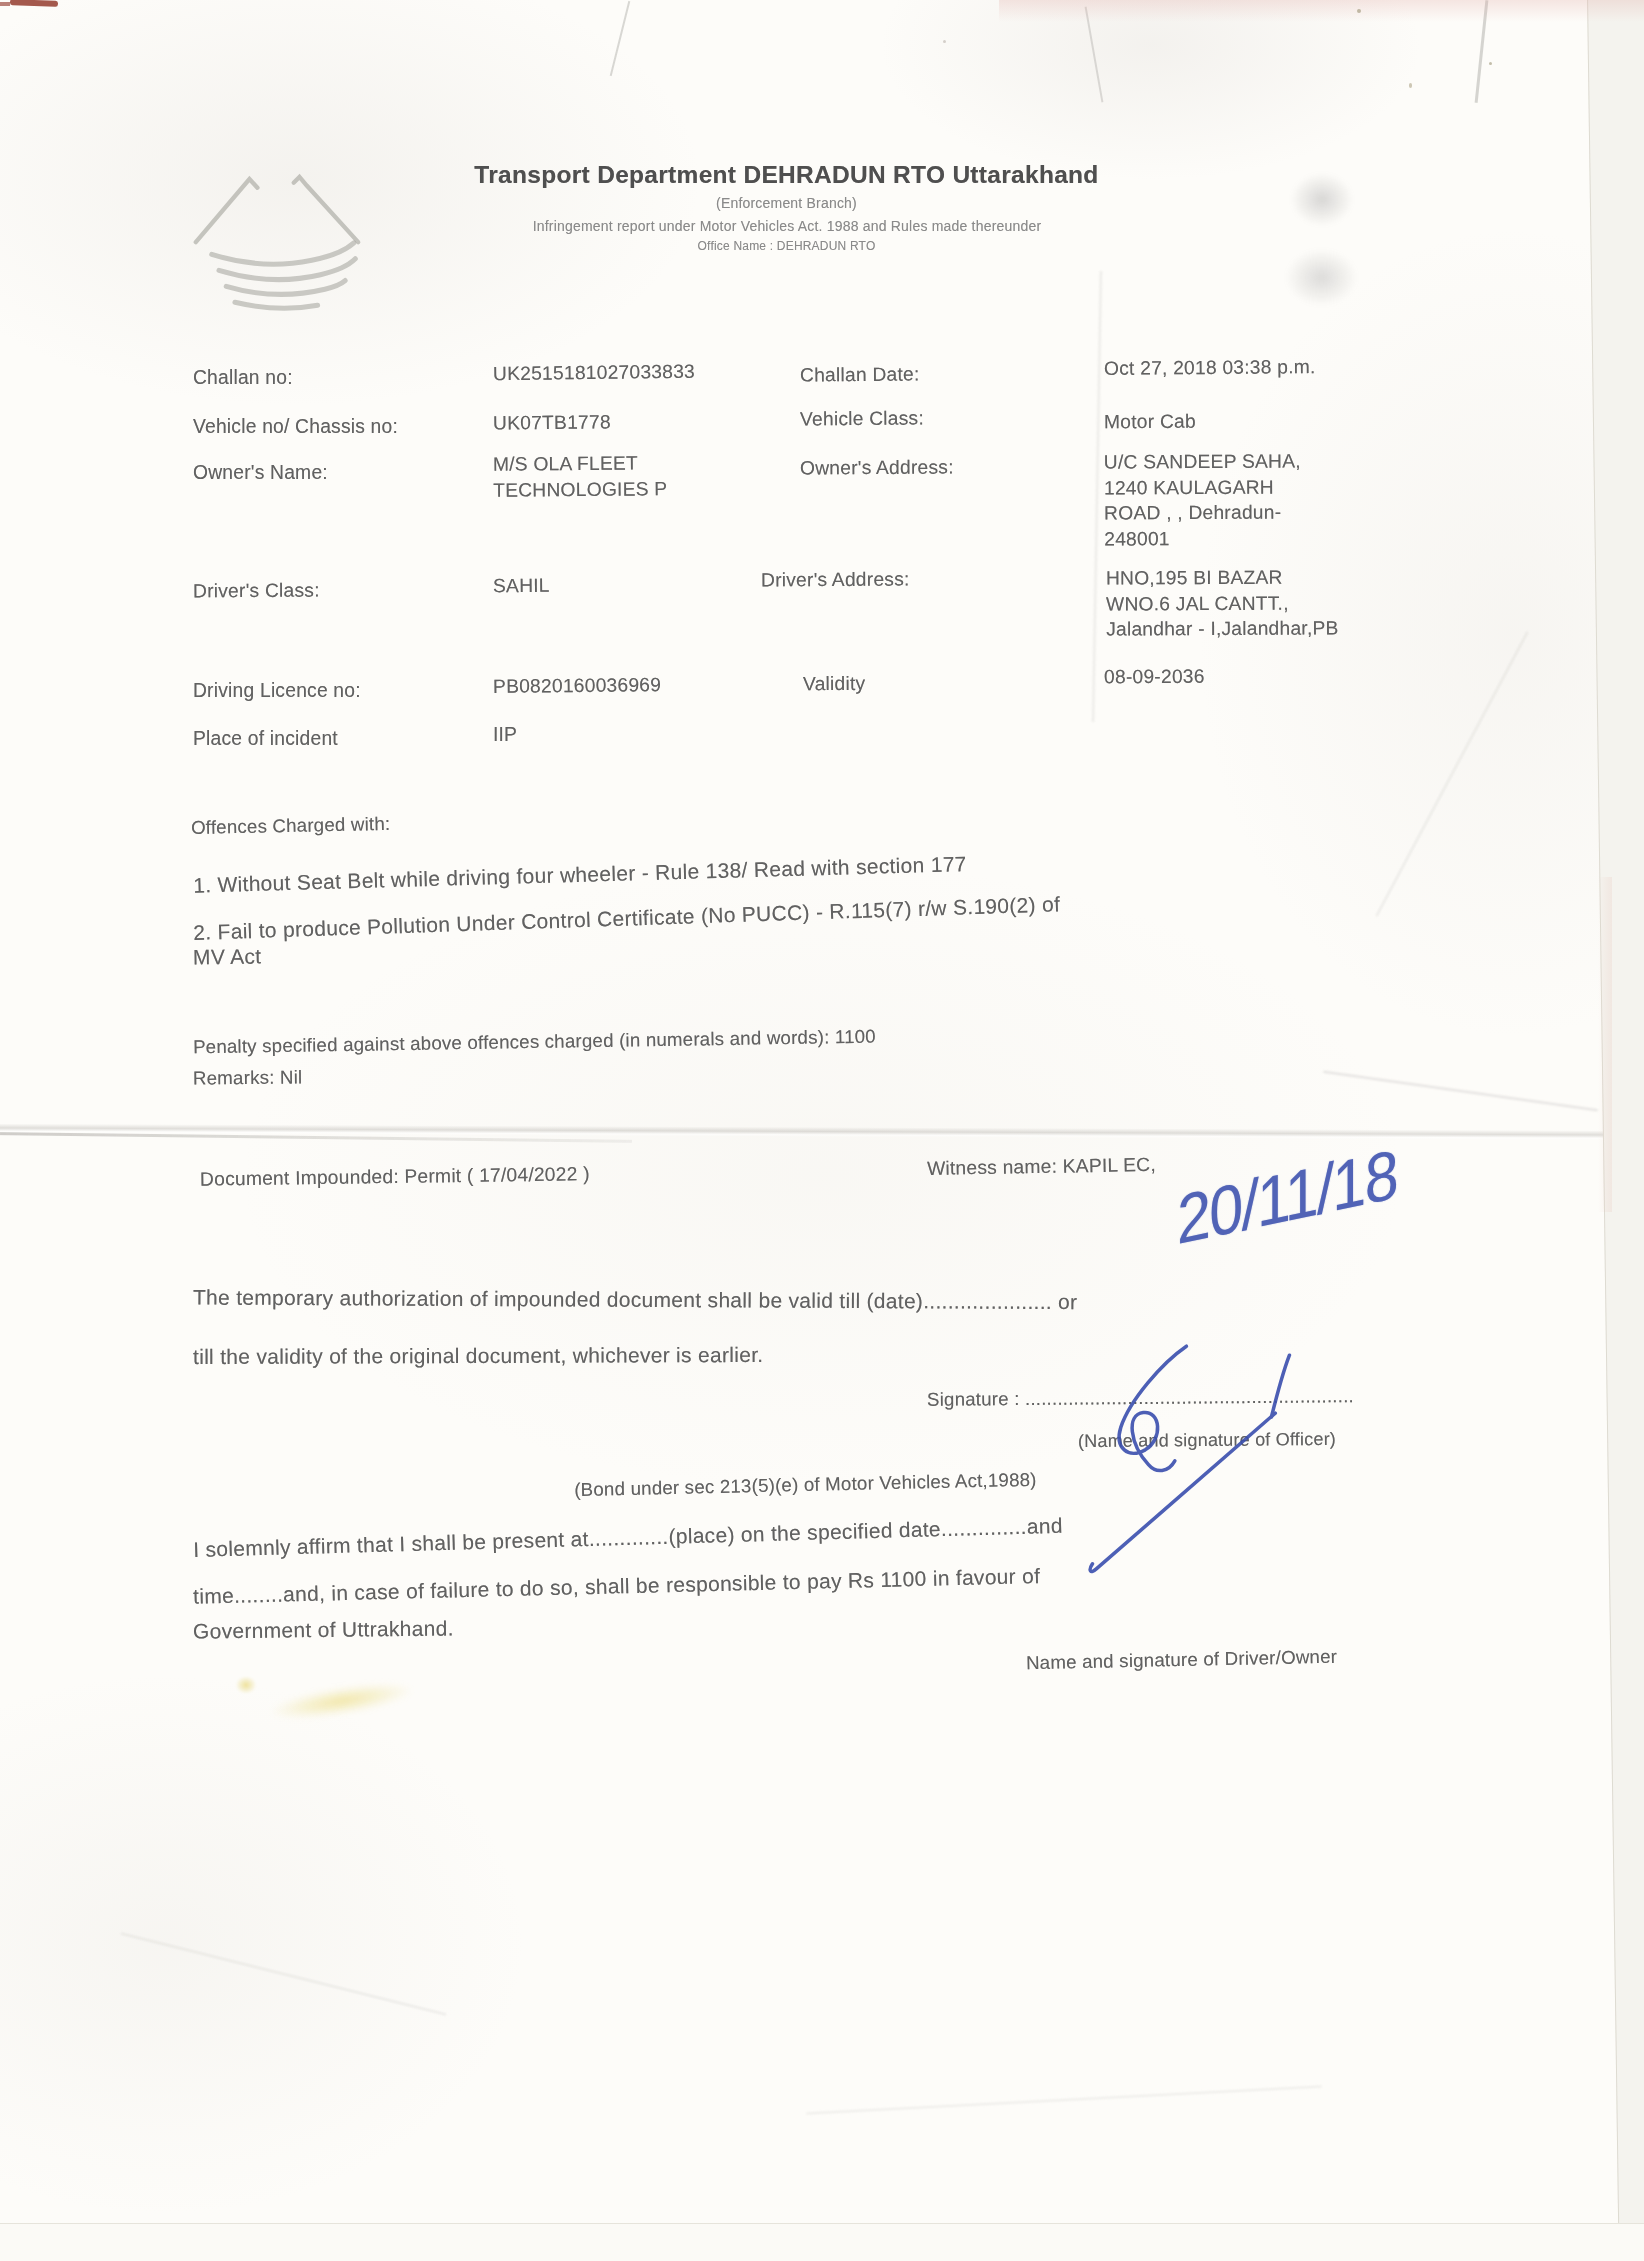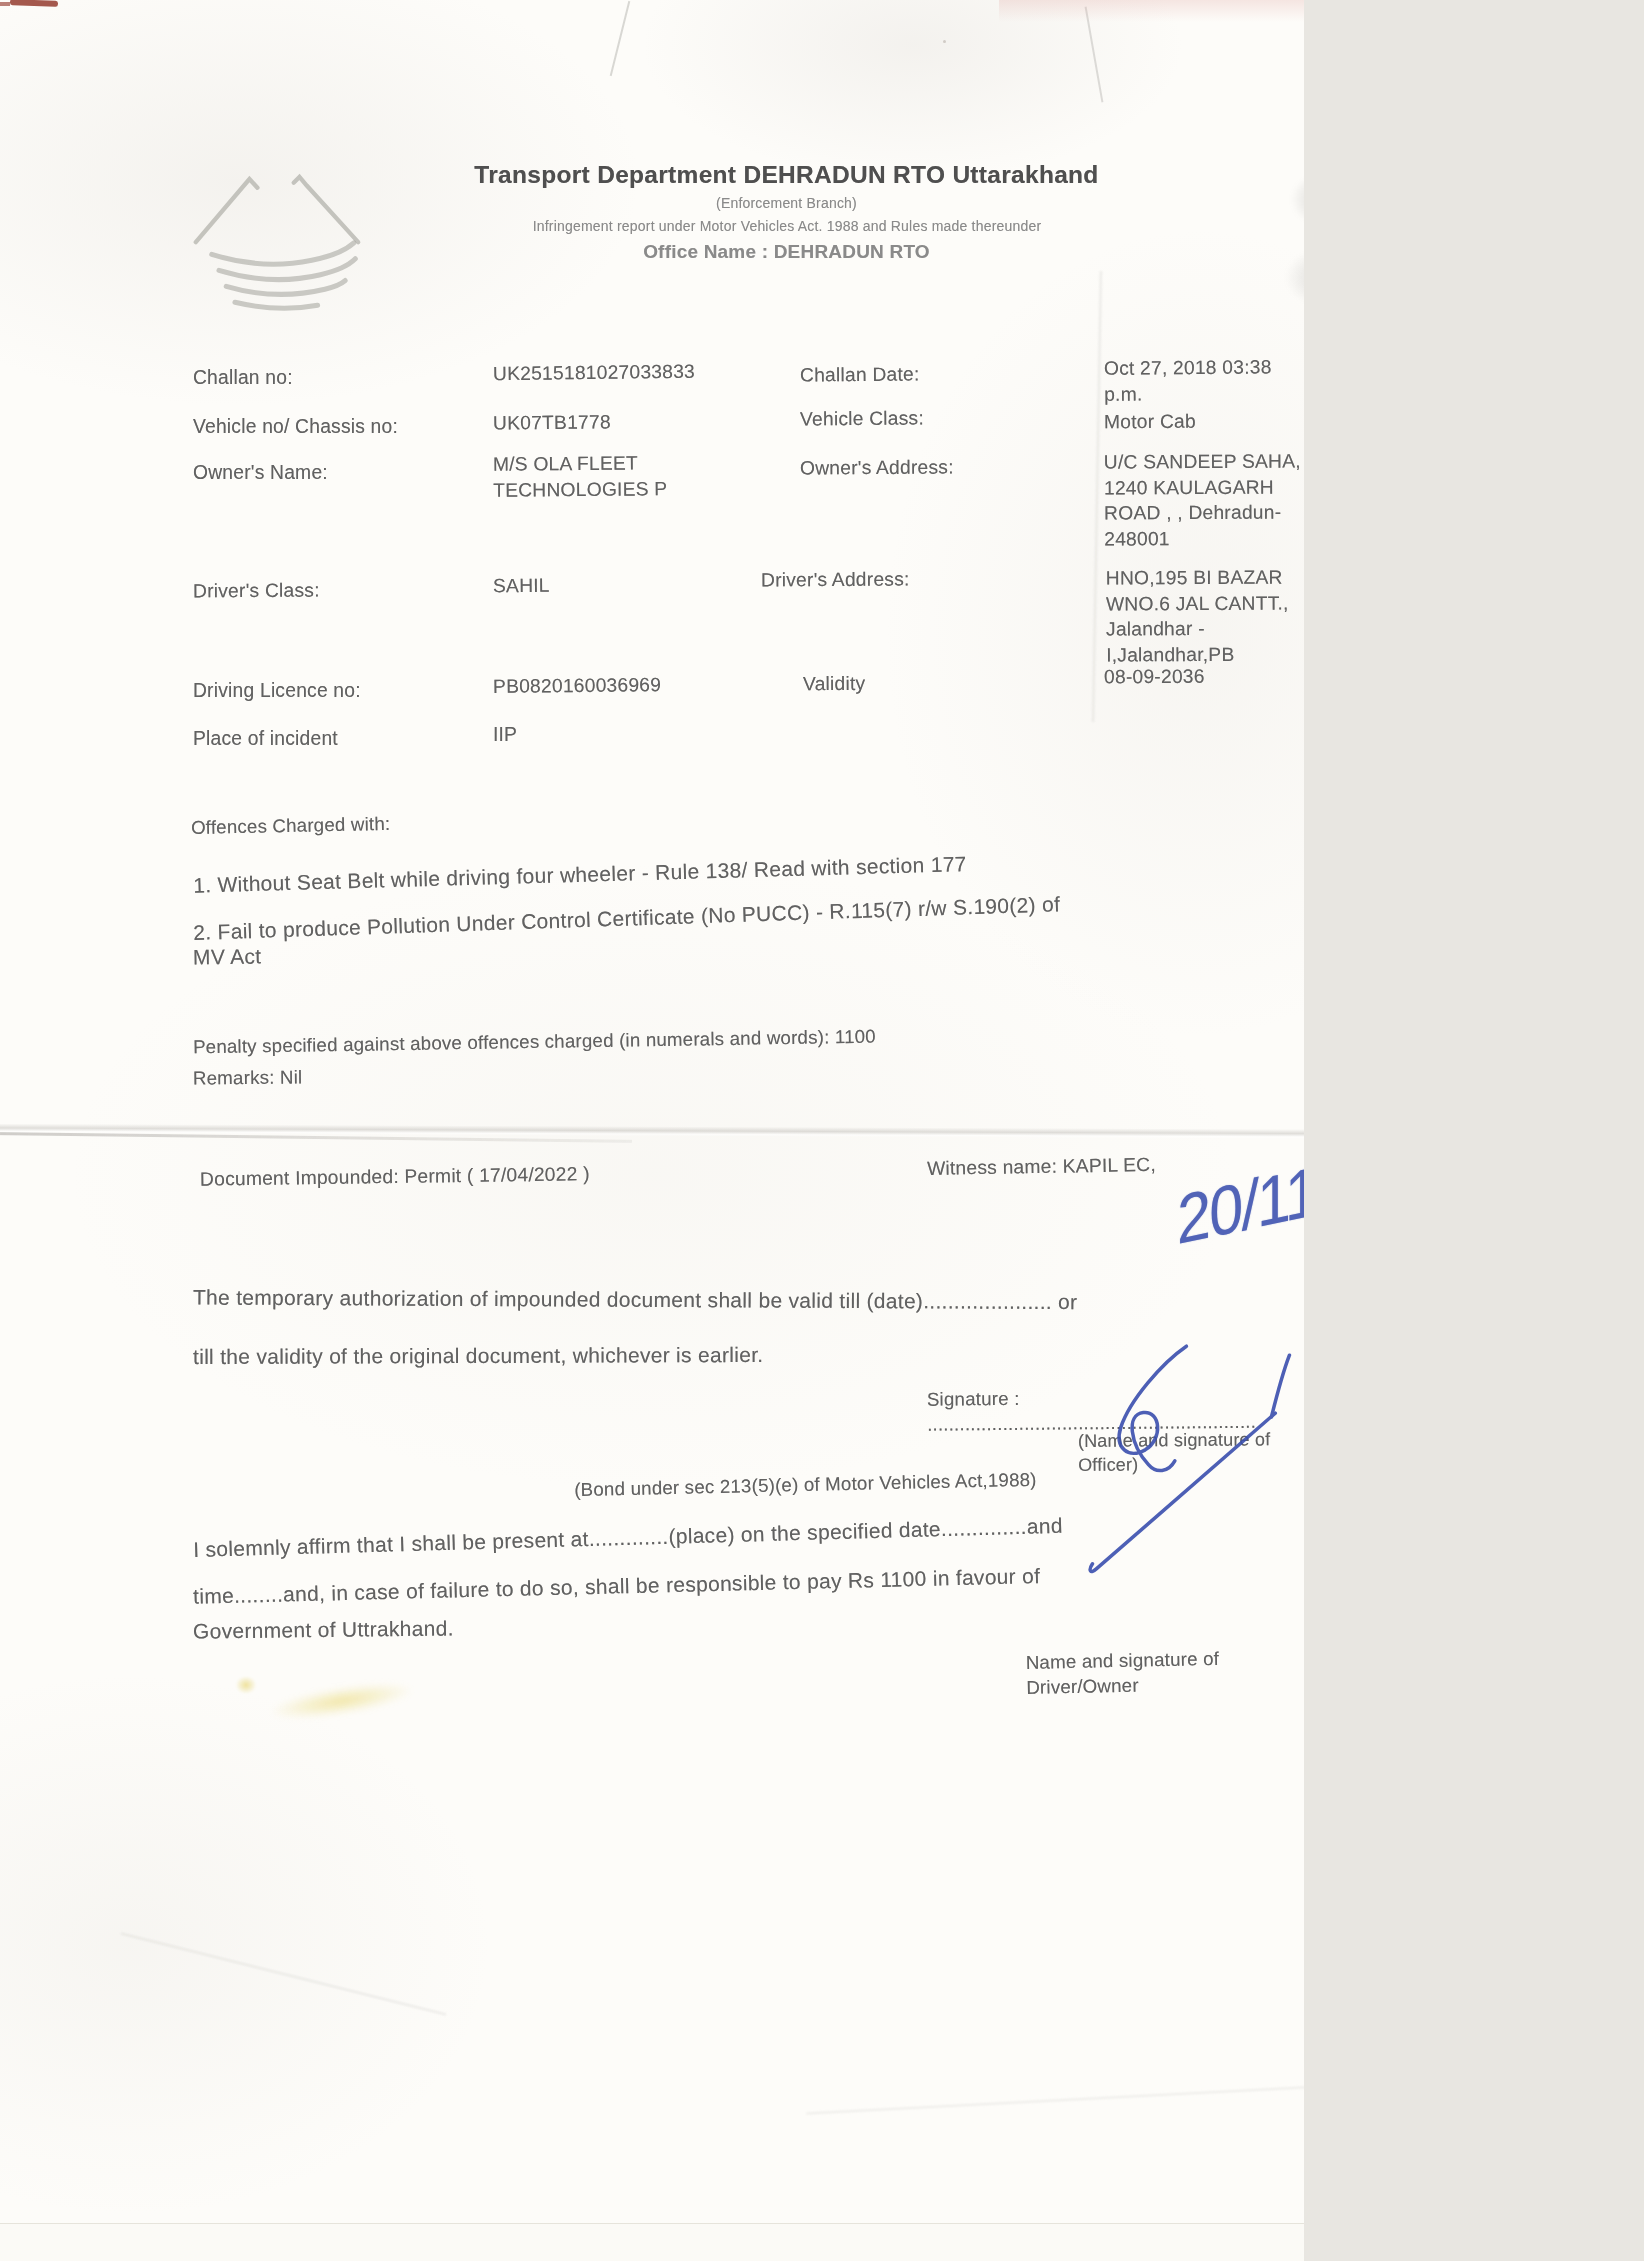--- a/index.html
+++ b/index.html
@@ -1,34 +1,34 @@
 <!DOCTYPE html>
 <html style="font-size:10.3px"><head>
 <meta charset="utf-8">
 <style>
   html,body{margin:0;padding:0;background:#e8e6e1;}
   .page{
-    position:relative;width:1304px;height:2261px;overflow:hidden;
+    position:relative;width:1644px;height:2261px;overflow:hidden;
     font-family:"Liberation Sans","DejaVu Sans",sans-serif;
     background:
       radial-gradient(580px 322px at 18% 8%, rgba(208,203,196,.20), transparent 70%),
       radial-gradient(451px 580px at 92% 28%, rgba(214,209,202,.16), transparent 70%),
       radial-gradient(838px 451px at 50% 52%, rgba(219,215,207,.12), transparent 70%),
       radial-gradient(516px 387px at 10% 86%, rgba(211,207,199,.15), transparent 70%),
       radial-gradient(387px 193px at 70% 2%, rgba(200,194,188,.18), transparent 70%),
       #fdfcf9;
   }
   .t{
     position:absolute;font-size:19.3px;color:#616161;letter-spacing:0.2px;
     white-space:pre-line;line-height:1.33;
     text-shadow:0 0 0.6px rgba(97,97,97,.45);
   }
   .title{font-size:24.5px;font-weight:700;color:#4f4f4f;letter-spacing:0.3px;text-shadow:0 0 0.6px rgba(79,79,79,.5);}
   .sub{color:#8a8a8a;text-shadow:0 0 0.6px rgba(138,138,138,.4);}
-  .fs20{font-size:14px;} .fs21{font-size:14px;} .fs23{font-size:19px;font-weight:bold;}
+  .fs20{font-size:14px;} .fs21{font-size:14px;} .fs23{font-size:12px;}
   .fs28{font-size:18px;} .fs29{font-size:18.7px;} .fs33{font-size:21px;letter-spacing:0.3px;}
   .center{text-align:center;}
   .ink-date{
     position:absolute;left:1177px;top:1185px;
     font-size:68px;line-height:1;color:#3a4fae;opacity:.88;
     letter-spacing:-1.9px;
     transform:rotate(-12deg) skewX(-12deg) scaleX(.92);
     transform-origin:left top;
     text-shadow:0 0 1.3px rgba(58,79,174,.45);
   }

